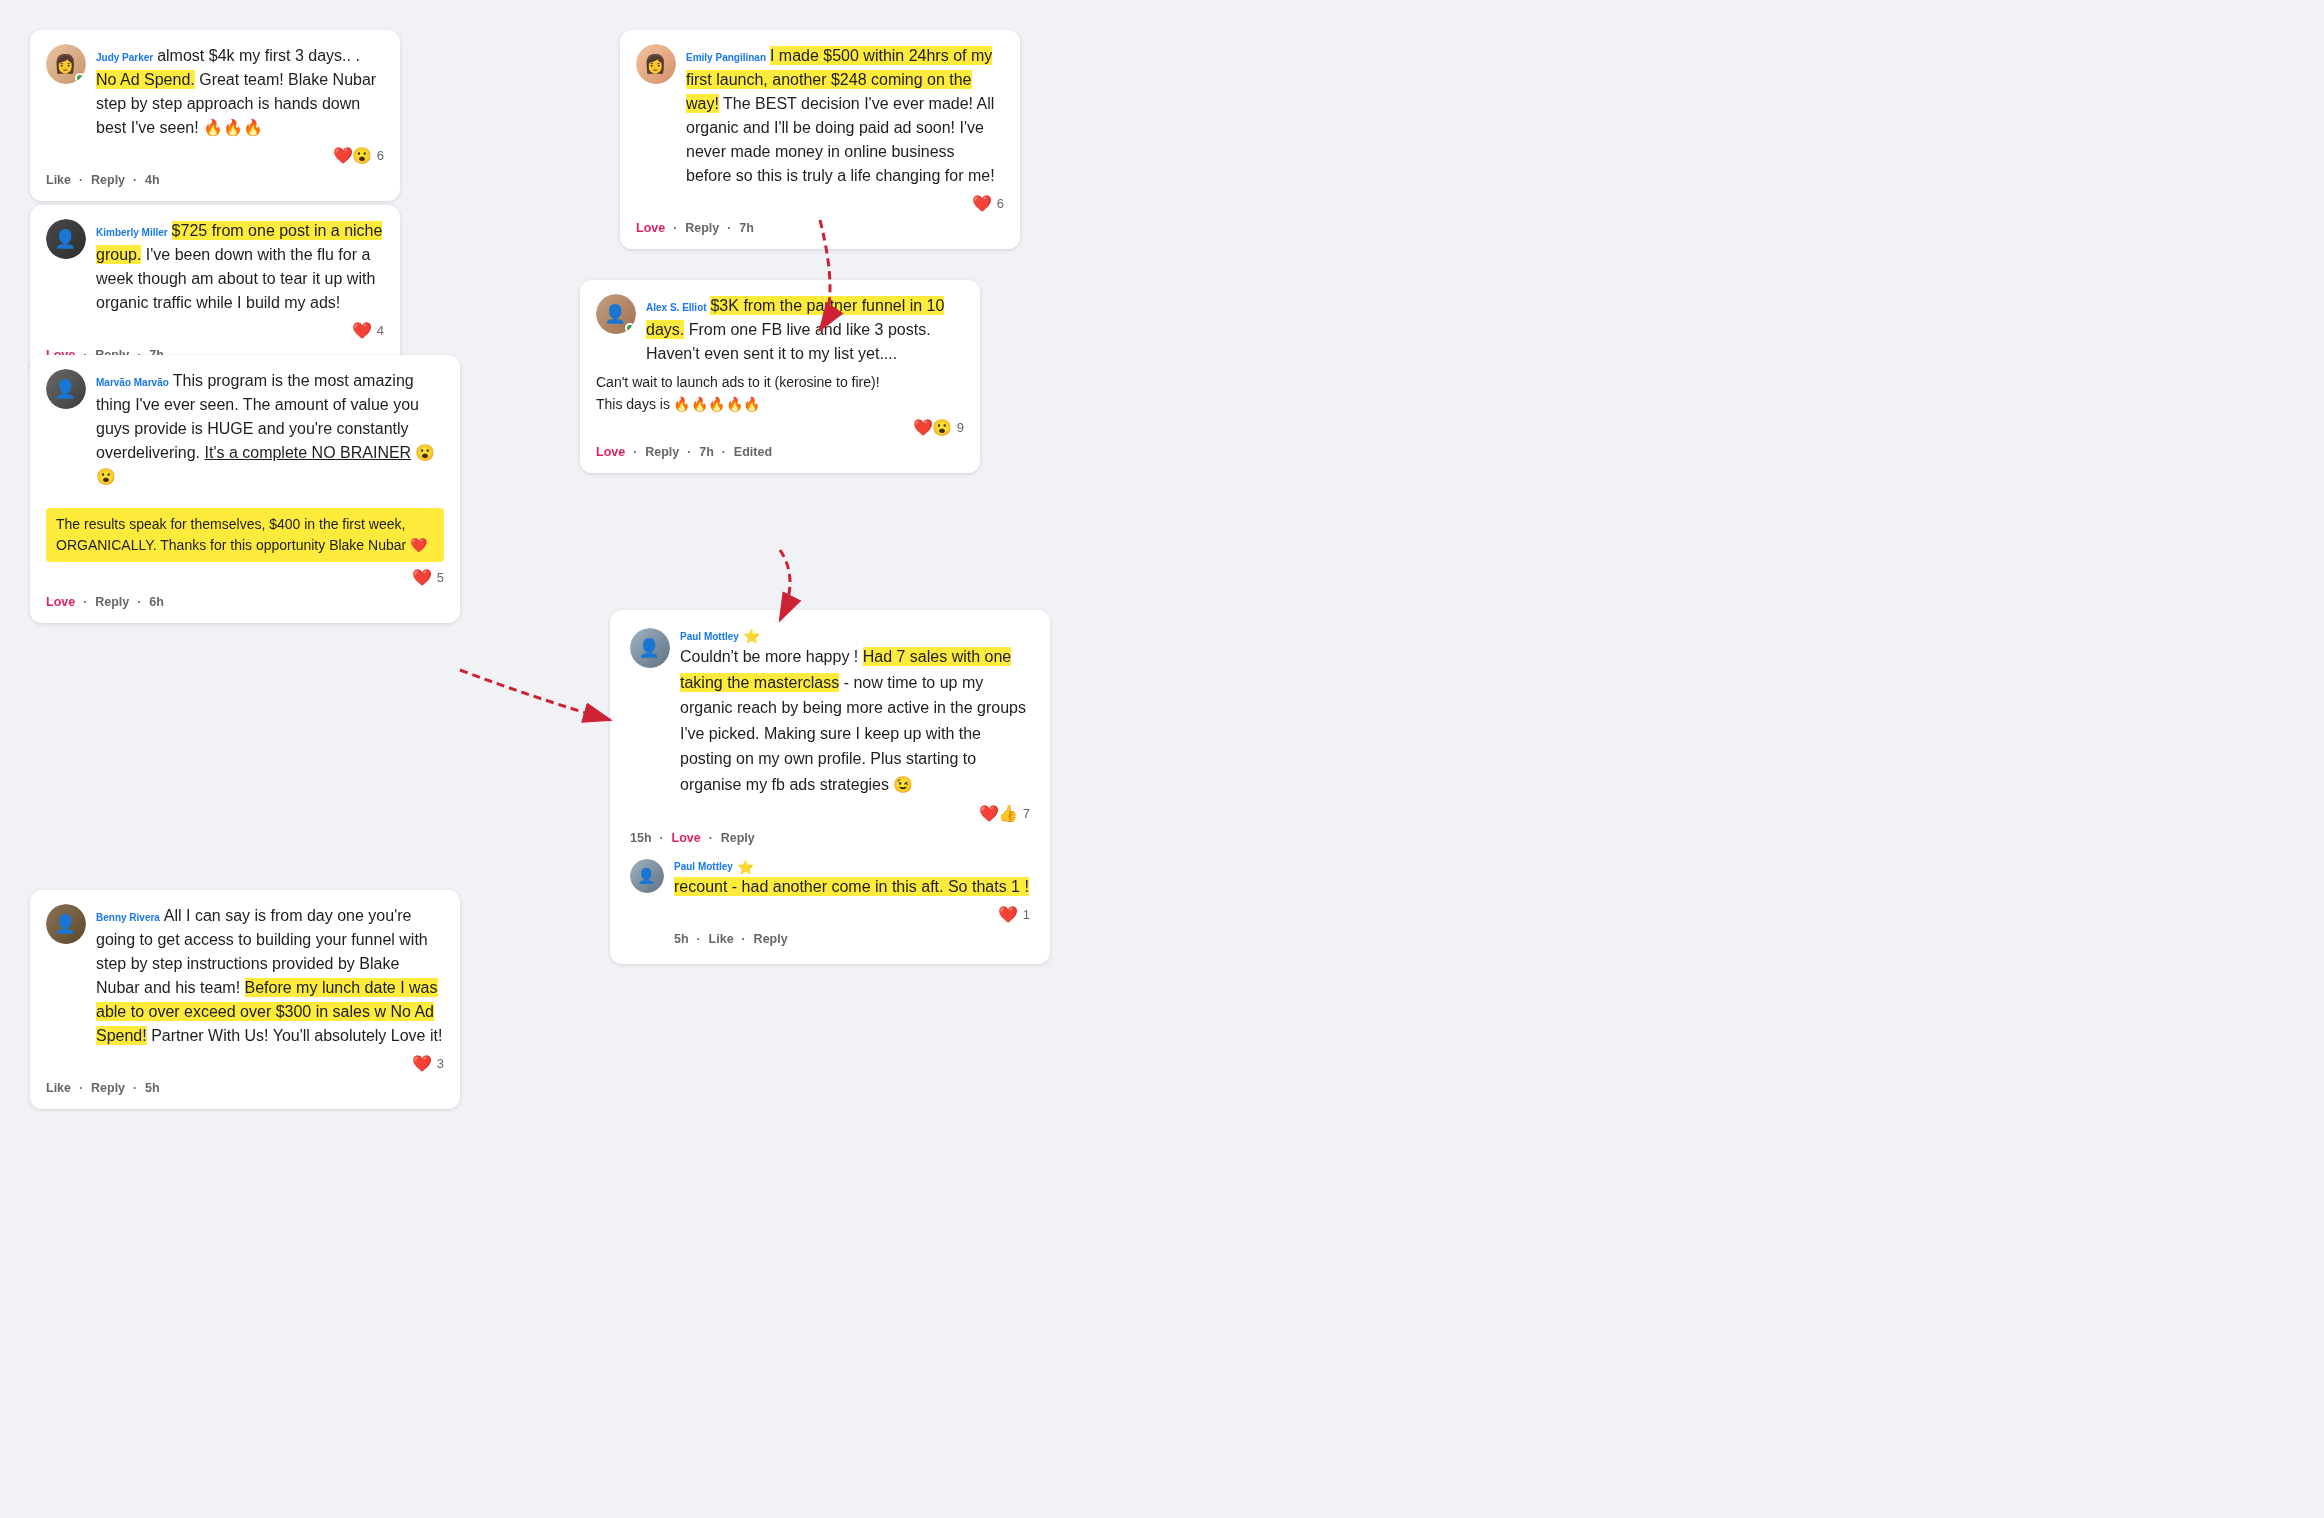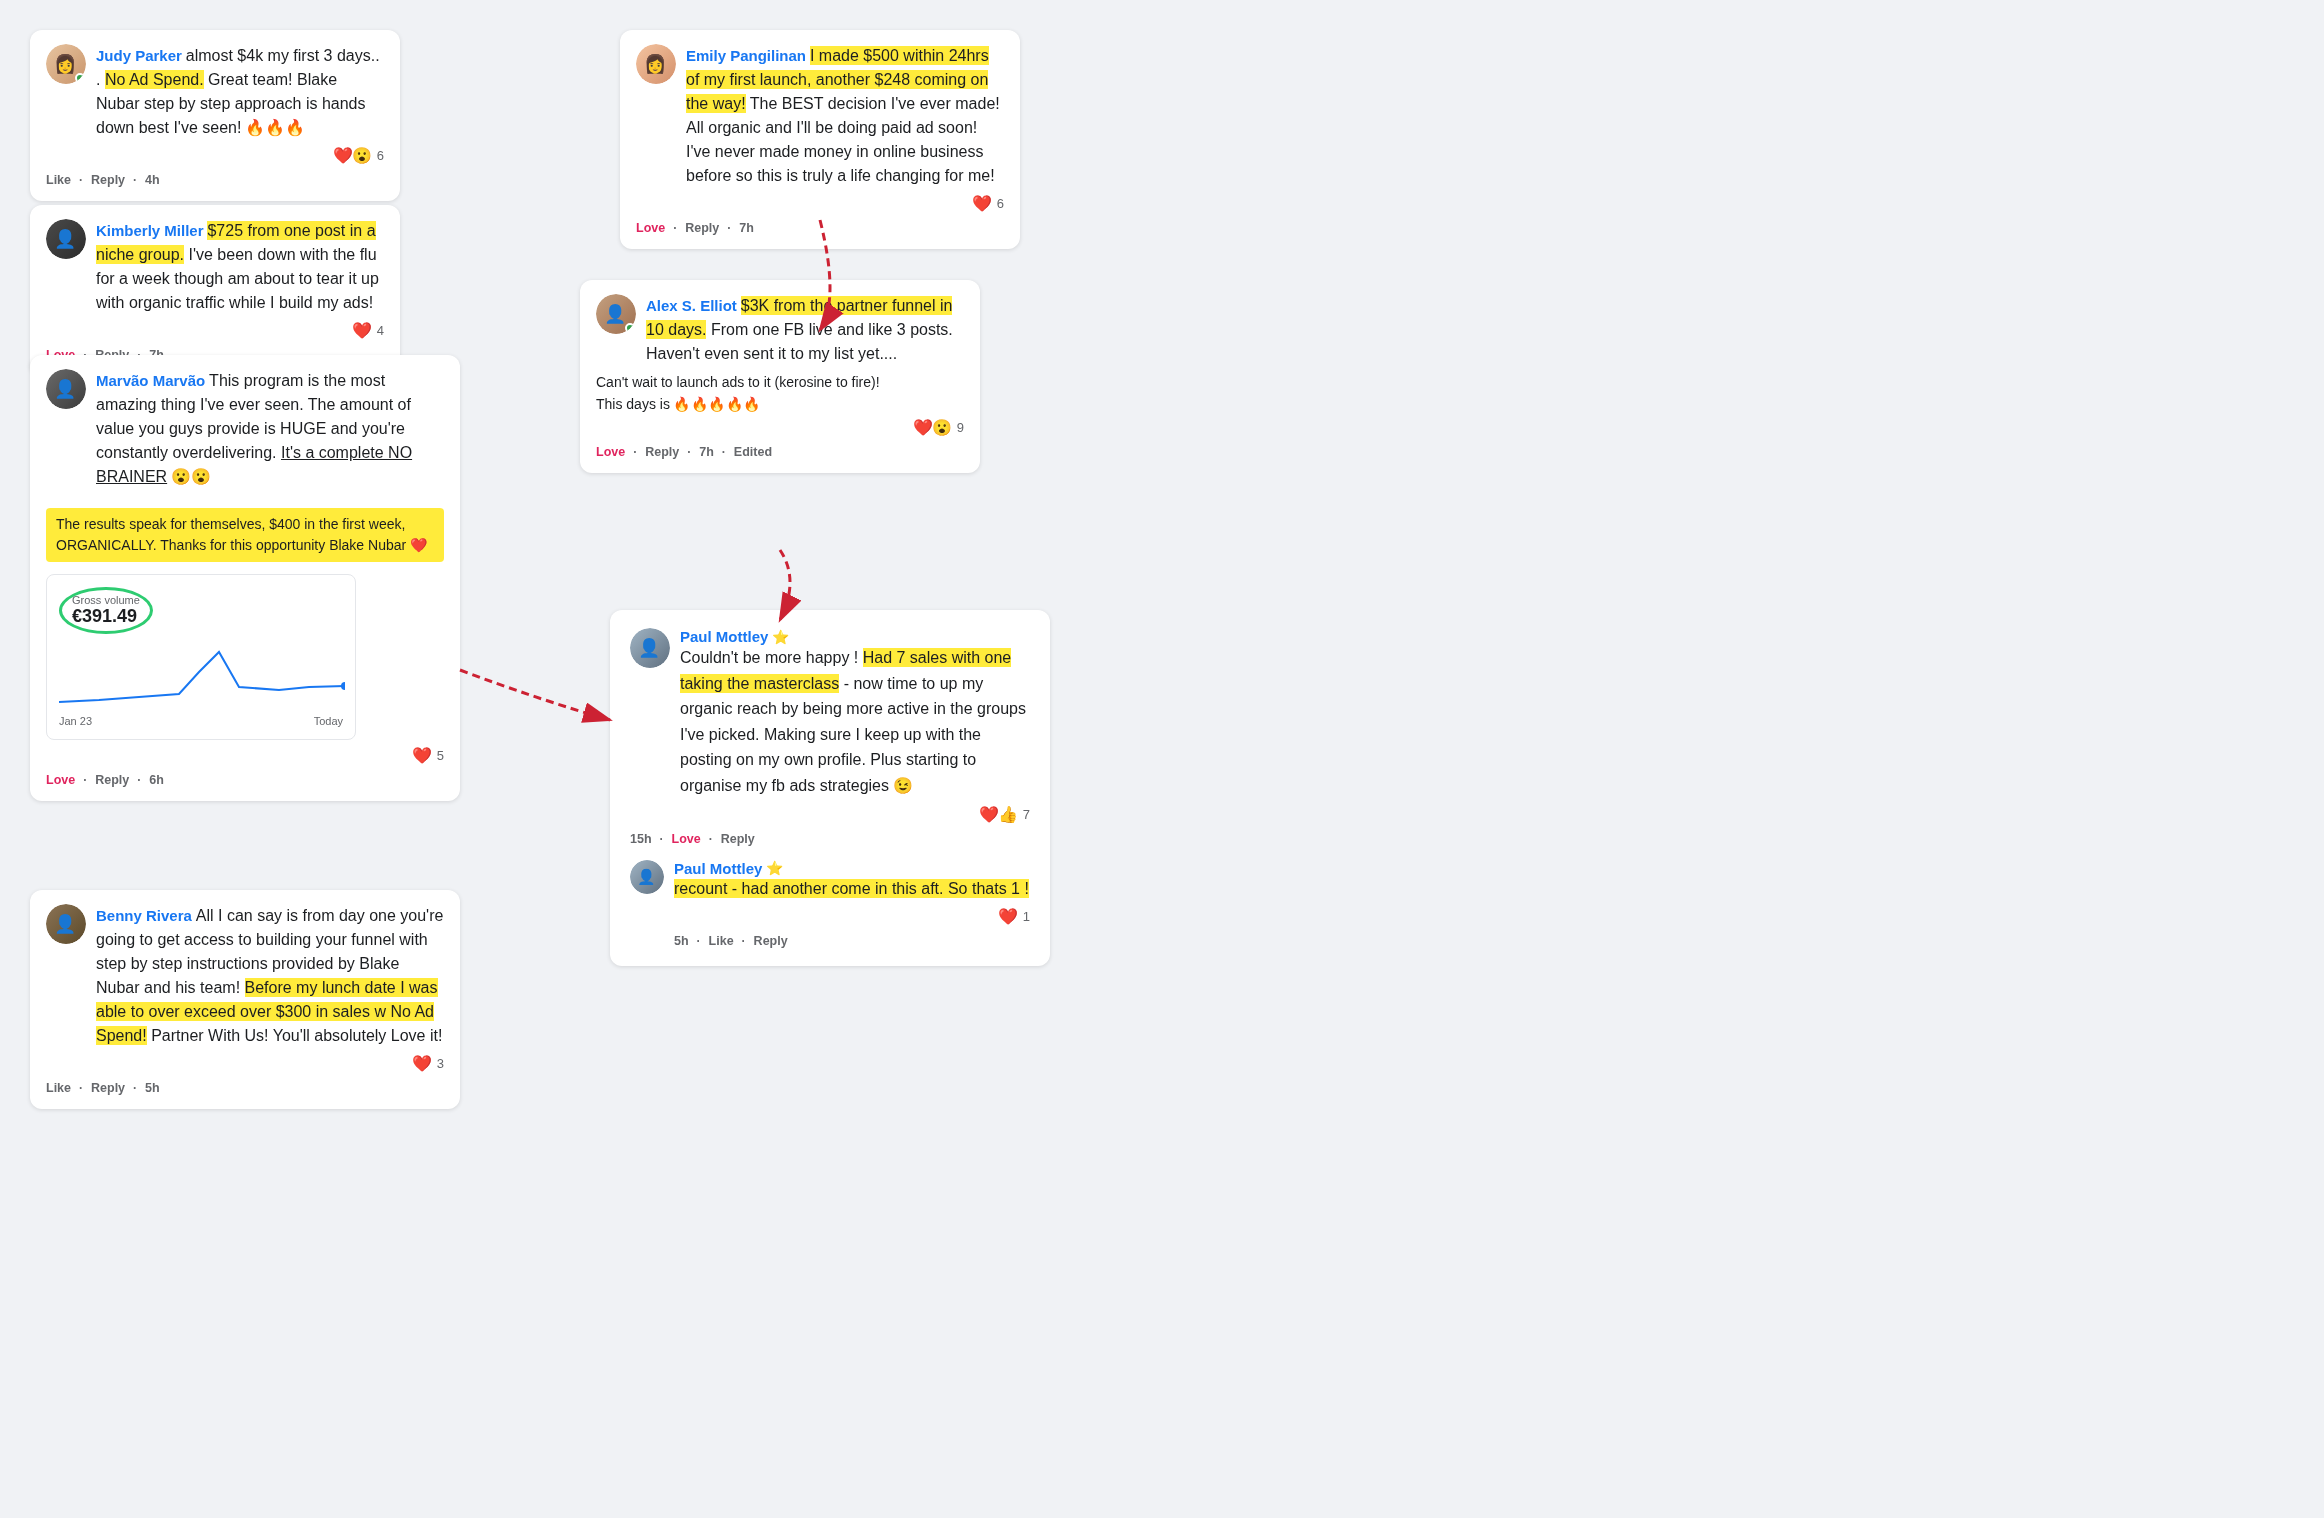--- a/index.html
+++ b/index.html
@@ -45,21 +45,21 @@
       border-radius: 50%;
       border: 2px solid #fff;
       position: absolute;
       bottom: 1px;
       right: 1px;
     }
     .comment-body { flex: 1; }
     .username {
       font-weight: 700;
       color: #1877f2;
-      font-size: 15px;
+      font-size: 10px;
       text-align: right;
     }
     .comment-text {
       font-size: 16px;
       line-height: 1.5;
       color: #1c1e21;
     }
     .highlight-yellow {
       background: #ffeb3b;
       padding: 1px 0;
@@ -202,37 +202,20 @@
           This program is the most amazing thing I've ever seen. The amount of value you guys provide is HUGE and you're constantly overdelivering. <span class="underline-text">It's a complete NO BRAINER</span> 😮😮
         </span>
       </div>
     </div>
     <div style="margin-top:19px;">
       <div style="background:#ffeb3b;padding:6px 10px;border-radius:4px;font-size:14px;line-height:1.5;">
         The results speak for themselves, $400 in the first week, ORGANICALLY. Thanks for this opportunity Blake Nubar ❤️
       </div>
     </div>
 
-    <div class="chart-container" style="margin-top:12px;">
-      <div style="margin-bottom:4px;">
-        <div class="chart-circle-highlight">
-          <div class="chart-label">Gross volume</div>
-          <div class="chart-amount">€391.49</div>
-        </div>
-      </div>
-      
-      <svg width="286" height="70">
-        <polyline points="0,60 40,58 80,55 120,52 140,30 160,10 180,45 220,48 250,45 286,44" fill="none" stroke="#1877f2" stroke-width="2"></polyline>
-        <circle cx="286" cy="44" r="4" fill="#1877f2"></circle>
-      </svg>
-      <div style="display:flex;justify-content:space-between;font-size:11px;color:#65676b;">
-        <span>Jan 23</span>
-        <span>Today</span>
-      </div>
-    </div>
     <div class="reactions-row">
       <span class="reaction-emoji">❤️</span>
       <span class="reaction-count">5</span>
     </div>
     <div class="comment-actions">
       <span class="action-link" style="color:#e0245e;">Love</span>
       <span class="dot-sep">·</span>
       <span class="action-link">Reply</span>
       <span class="dot-sep">·</span>
       <span>6h</span>

